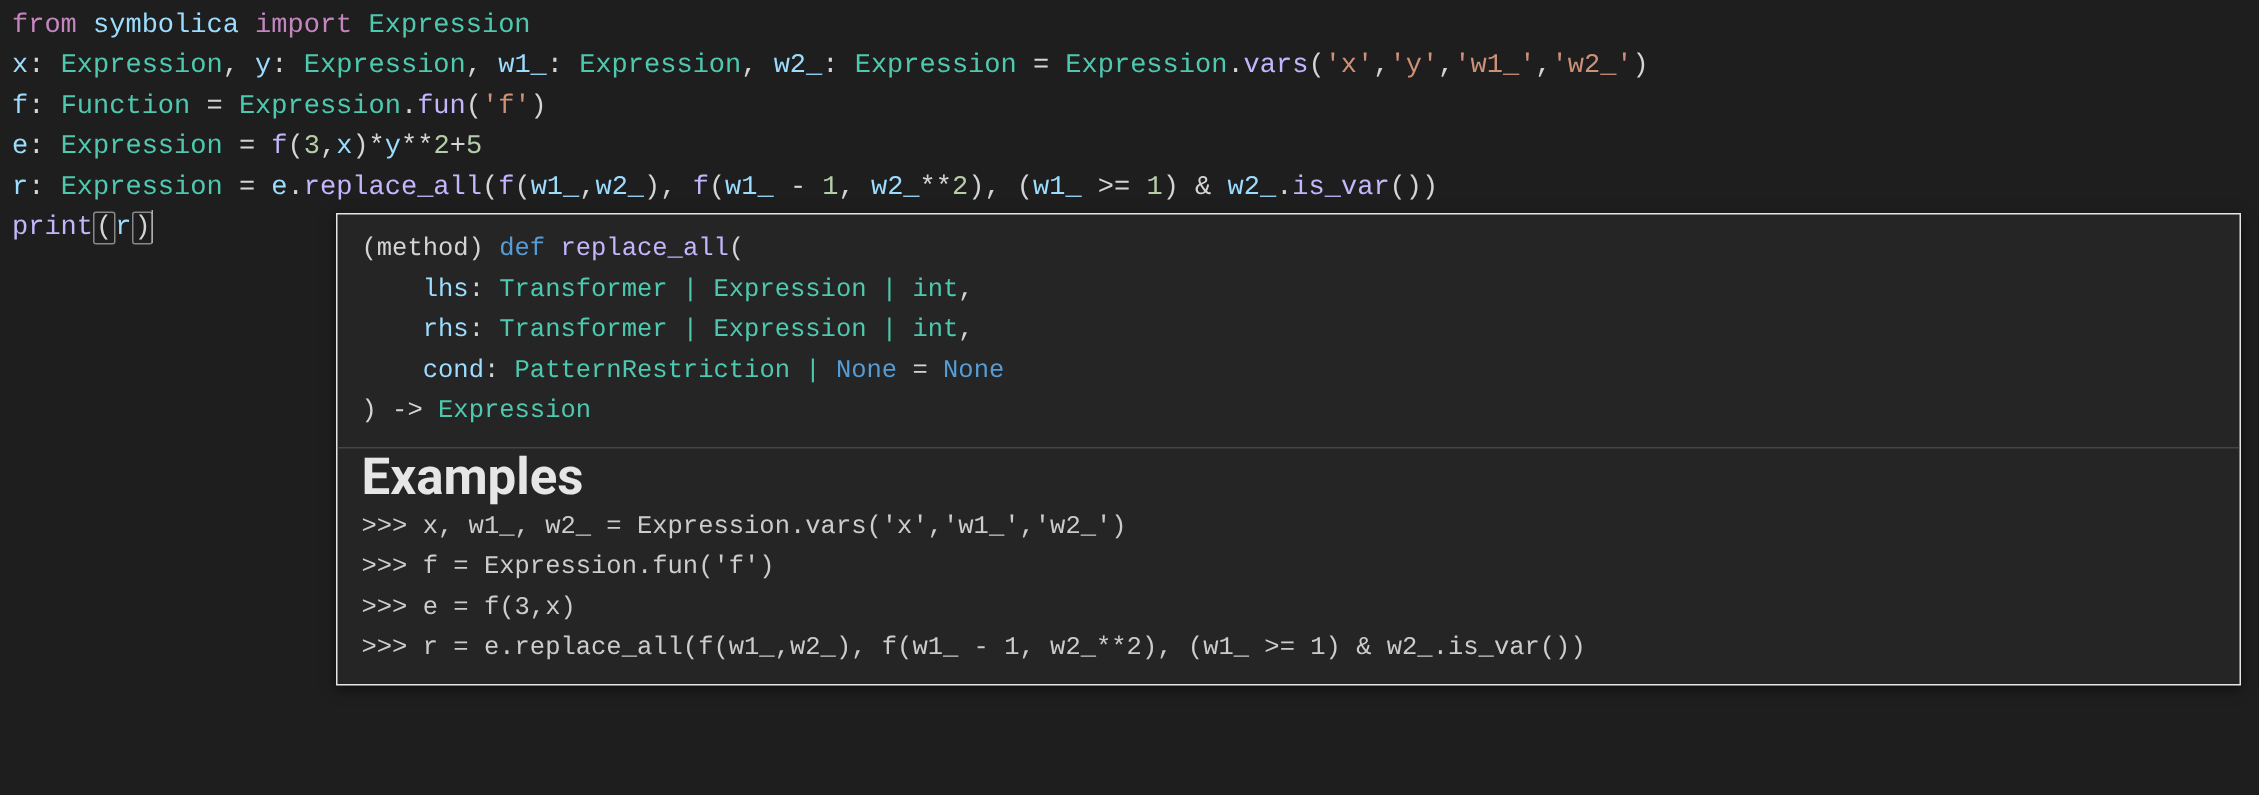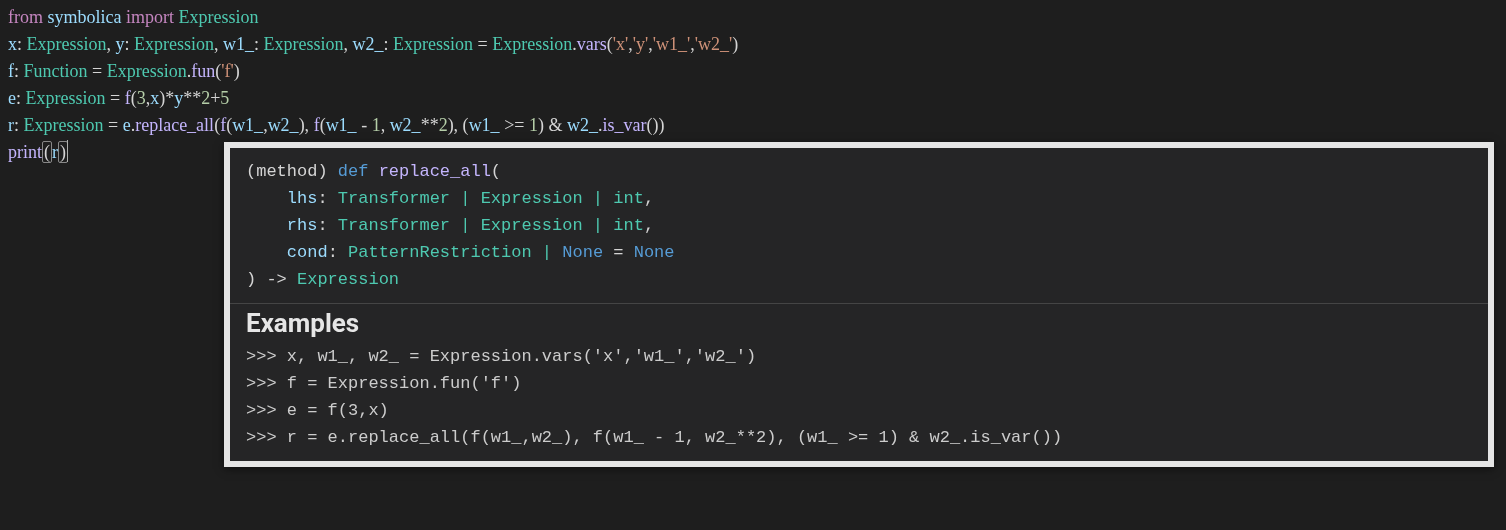--- a/index.html
+++ b/index.html
@@ -9,21 +9,20 @@
     font-size: 18px;
     line-height: 27px;
     color: #d4d4d4;
     width: 1506px;
     height: 530px;
     overflow: hidden;
     position: relative;
   }
   .code-area {
     padding: 4px 8px;
-    font-family: Liberation Serif, serif;
   }
   .code-line {
     white-space: pre;
   }
   .kw-from { color: #c586c0; }
   .kw-import { color: #c586c0; }
   .kw-def { color: #569cd6; }
   .var { color: #9cdcfe; }
   .type { color: #4ec9b0; }
   .func { color: #c4b5fd; }
@@ -39,21 +38,21 @@
     height: 22px;
     vertical-align: text-bottom;
     margin-left: -1px;
   }
   .tooltip {
     position: absolute;
     left: 224px;
     top: 142px;
     width: 1270px;
     background: #252526;
-    border: 6px solid #e5e5e5;
+    border: 1px solid #e5e5e5;
     box-shadow: 0 2px 8px rgba(0,0,0,0.5);
     font-size: 17px;
     line-height: 27px;
     overflow: hidden;
   }
   .tooltip-sig {
     padding: 10px 16px 10px 16px;
     white-space: pre;
     font-family: 'Consolas', 'Monaco', 'Courier New', monospace;
   }
@@ -70,21 +69,21 @@
   .tooltip-doc .inline-code {
     background: #3c3c3c;
     padding: 1px 6px;
     border-radius: 3px;
     font-family: 'Consolas', 'Monaco', monospace;
     font-size: 16px;
   }
   .tooltip-examples-h {
     padding: 6px 16px 2px 16px;
     font-family: -apple-system, BlinkMacSystemFont, 'Segoe UI', Roboto, sans-serif;
-    font-size: 26px;
+    font-size: 34px;
     font-weight: 700;
     color: #e6e6e6;
   }
   .tooltip-example-block {
     padding: 4px 8px 10px 16px;
     white-space: pre;
     font-family: 'Consolas', 'Monaco', 'Courier New', monospace;
     color: #cccccc;
   }
 </style>

